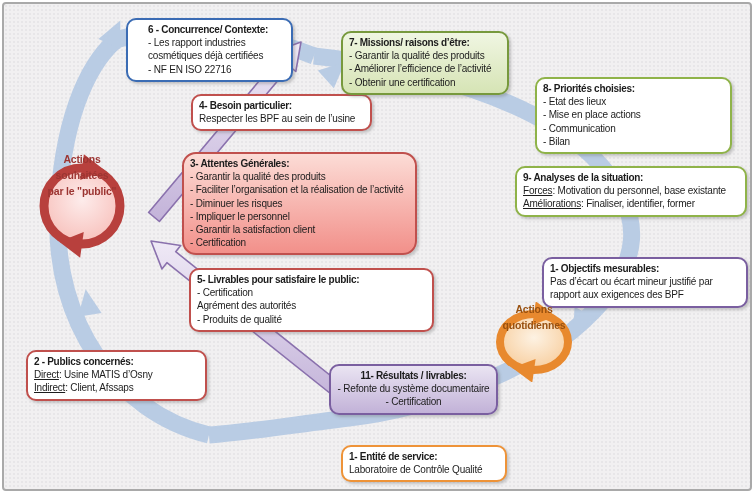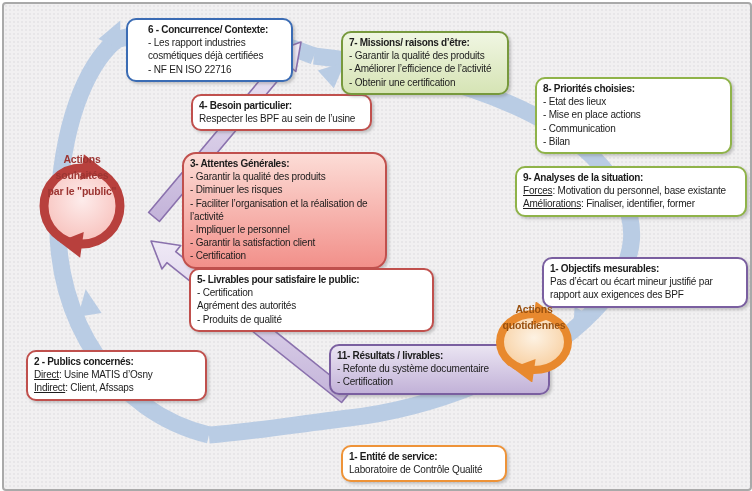--- a/index.html
+++ b/index.html
@@ -16,28 +16,28 @@
     background:#ffffff;border:2px solid #888;border-radius:10px;
     padding:3px 6px 4px 6px;
     box-shadow:2px 2px 3px rgba(110,110,110,0.35);
     color:#1c1c1c;
   }
   .box-title{font-weight:bold;font-size:10px;letter-spacing:-0.3px;line-height:1.32;white-space:nowrap;}
   .box-line{font-size:10px;letter-spacing:-0.2px;line-height:1.32;}
   .u{text-decoration:underline;}
   .b6 {left:122px;top:14px;width:167px;}
   .b4 {left:187px;top:90px;width:181px;}
-  .b3 {left:178px;top:148px;width:205px;border-radius:14px;}
+  .b3 {left:178px;top:148px;width:235px;border-radius:14px;}
   .b7 {left:337px;top:27px;width:168px;}
   .b8 {left:531px;top:73px;width:197px;}
   .b9 {left:511px;top:162px;width:232px;}
   .b10{left:538px;top:253px;width:206px;}
   .b5 {left:185px;top:264px;width:245px;}
   .b2 {left:22px;top:346px;width:181px;}
-  .b11{left:325px;top:340px;width:221px;}
+  .b11{left:325px;top:360px;width:169px;text-align:center;}
   .b1 {left:337px;top:441px;width:166px;}
   .badge{position:absolute;z-index:3;}
   .badge svg{position:absolute;left:0;top:0;}
   .badge .badge-text{
     position:absolute;left:0;top:0;width:100%;height:100%;
     display:flex;flex-direction:column;align-items:center;
     font-weight:bold;font-size:10.5px;letter-spacing:-0.2px;line-height:1.5;text-align:center;
   }
   #badge-public{left:26px;top:148px;width:104px;height:108px;}
   #badge-public .badge-text{color:#9c3532;}
@@ -79,22 +79,22 @@
       <div class="box-line">- Les rapport industries cosmétiques déjà certifiées</div>
       <div class="box-line">- NF EN ISO 22716</div>
     </div>
   <div class="box b4" style="border-color: rgb(192, 80, 77);">
       <div class="box-title">4- Besoin particulier:</div>
       <div class="box-line">Respecter les BPF au sein de l’usine</div>
     </div>
   <div class="box b3" style="border-color: rgb(192, 80, 77); background: linear-gradient(rgb(252, 220, 214), rgb(242, 144, 138));">
       <div class="box-title">3- Attentes Générales:</div>
       <div class="box-line">- Garantir la qualité des produits</div>
+      <div class="box-line">- Faciliter l’organisation et la réalisation de l’activité</div>
       <div class="box-line">- Diminuer les risques</div>
-      <div class="box-line">- Faciliter l’organisation et la réalisation de l’activité</div>
       <div class="box-line">- Impliquer le personnel</div>
       <div class="box-line">- Garantir la satisfaction client</div>
       <div class="box-line">- Certification</div>
     </div>
   <div class="box b7" style="border-color: rgb(119, 153, 61); background: linear-gradient(rgb(240, 246, 226), rgb(214, 228, 181));">
       <div class="box-title">7- Missions/ raisons d’être:</div>
       <div class="box-line">- Garantir la qualité des produits</div>
       <div class="box-line">- Améliorer l’efficience de l’activité</div>
       <div class="box-line">- Obtenir une certification</div>
     </div>

